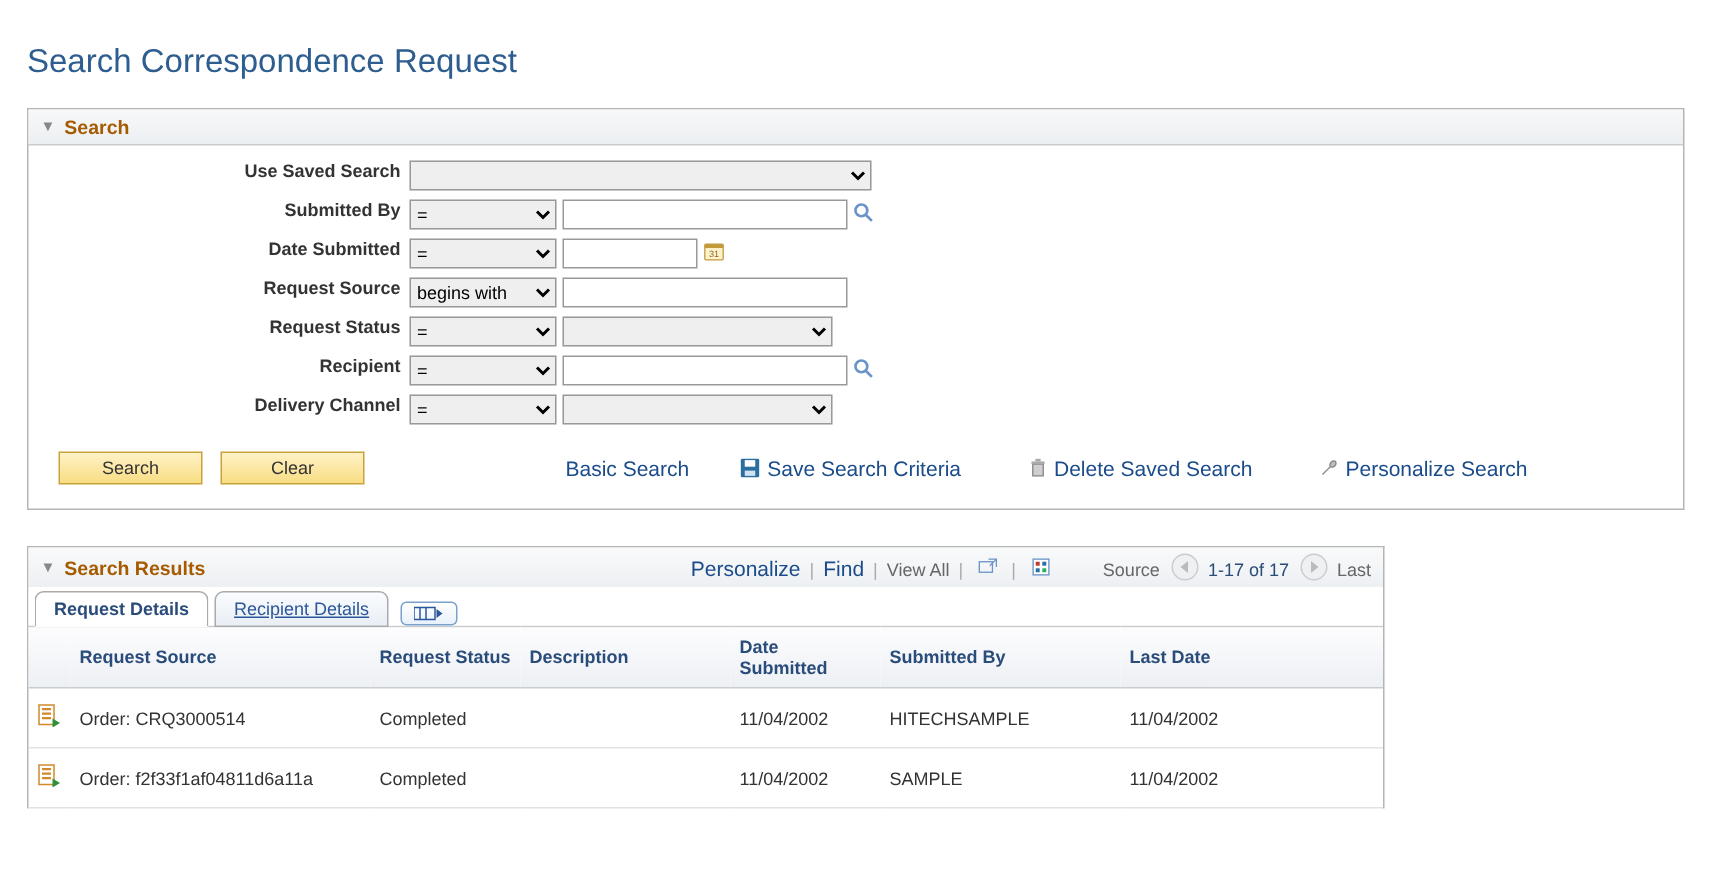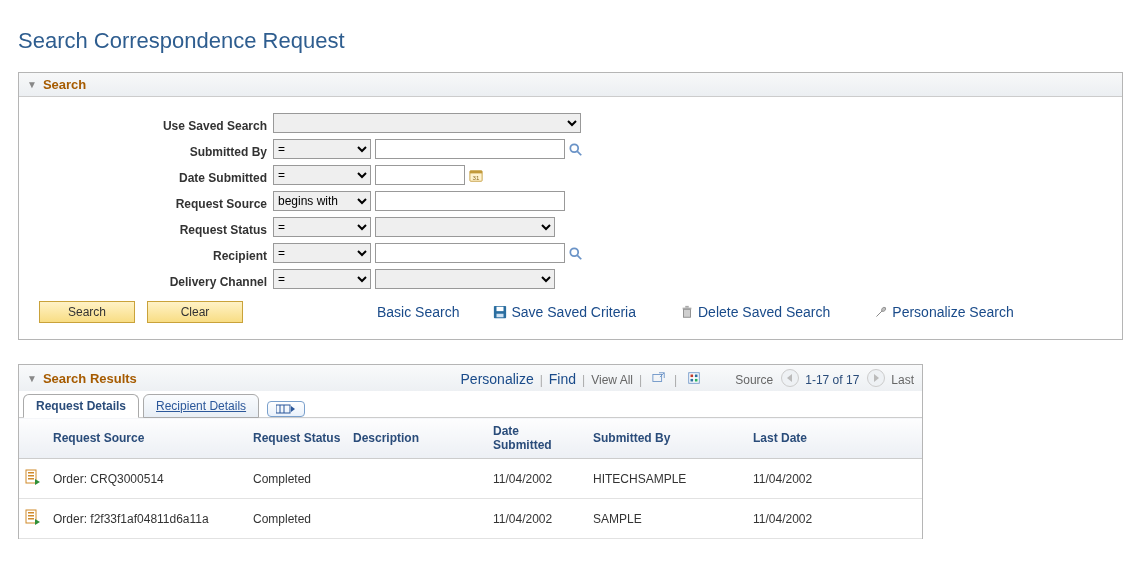--- a/index.html
+++ b/index.html
@@ -37,21 +37,21 @@
   }
   .collapse-arrow {
     color: #888;
     font-size: 10px;
   }
   .panel-body {
     padding: 10px 10px 16px 10px;
   }
   .form-row {
     display: flex;
-    align-items: flex-end;
+    align-items: flex-start;
     height: 26px;
     margin-bottom: 0px;
   }
   .form-label {
     width: 244px;
     text-align: right;
     padding-right: 6px;
     font-weight: bold;
     color: #333;
     font-size: 12px;
@@ -285,21 +285,21 @@
       </div>
       <div style="flex:0 0 110px"></div>
       <span class="link">Basic Search</span>
       <span style="width:10px"></span>
       <span class="link-action">
         <svg width="14" height="14" viewBox="0 0 16 16">
             <rect x="1" y="1" width="14" height="14" rx="1" fill="#2b6ea0"></rect>
             <rect x="4" y="2" width="8" height="5" fill="#fff"></rect>
             <rect x="4" y="10" width="8" height="4" fill="#cfe2f3"></rect>
           </svg>
-        <span class="link">Save Saved Criteria</span>
+        <span class="link">Save Search Criteria</span>
       </span>
       <span style="width:20px"></span>
       <span class="link-action">
         <svg width="14" height="14" viewBox="0 0 16 16">
             <rect x="4" y="5" width="8" height="9" fill="#cfcfcf" stroke="#888"></rect>
             <rect x="3" y="3" width="10" height="2" fill="#aaa"></rect>
             <rect x="6" y="1" width="4" height="2" fill="#aaa"></rect>
           </svg>
         <span class="link">Delete Saved Search</span>
       </span>

